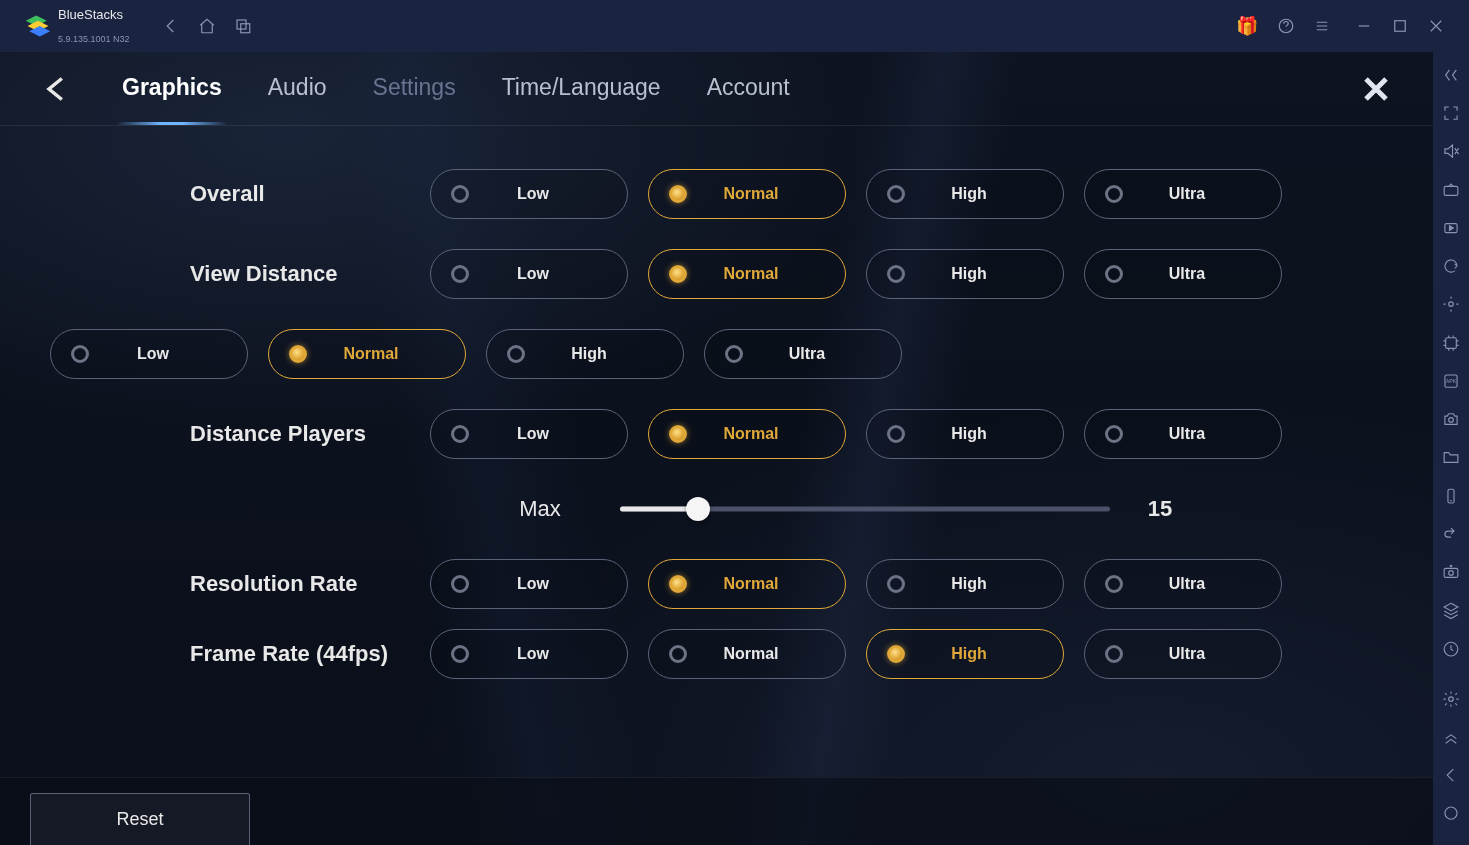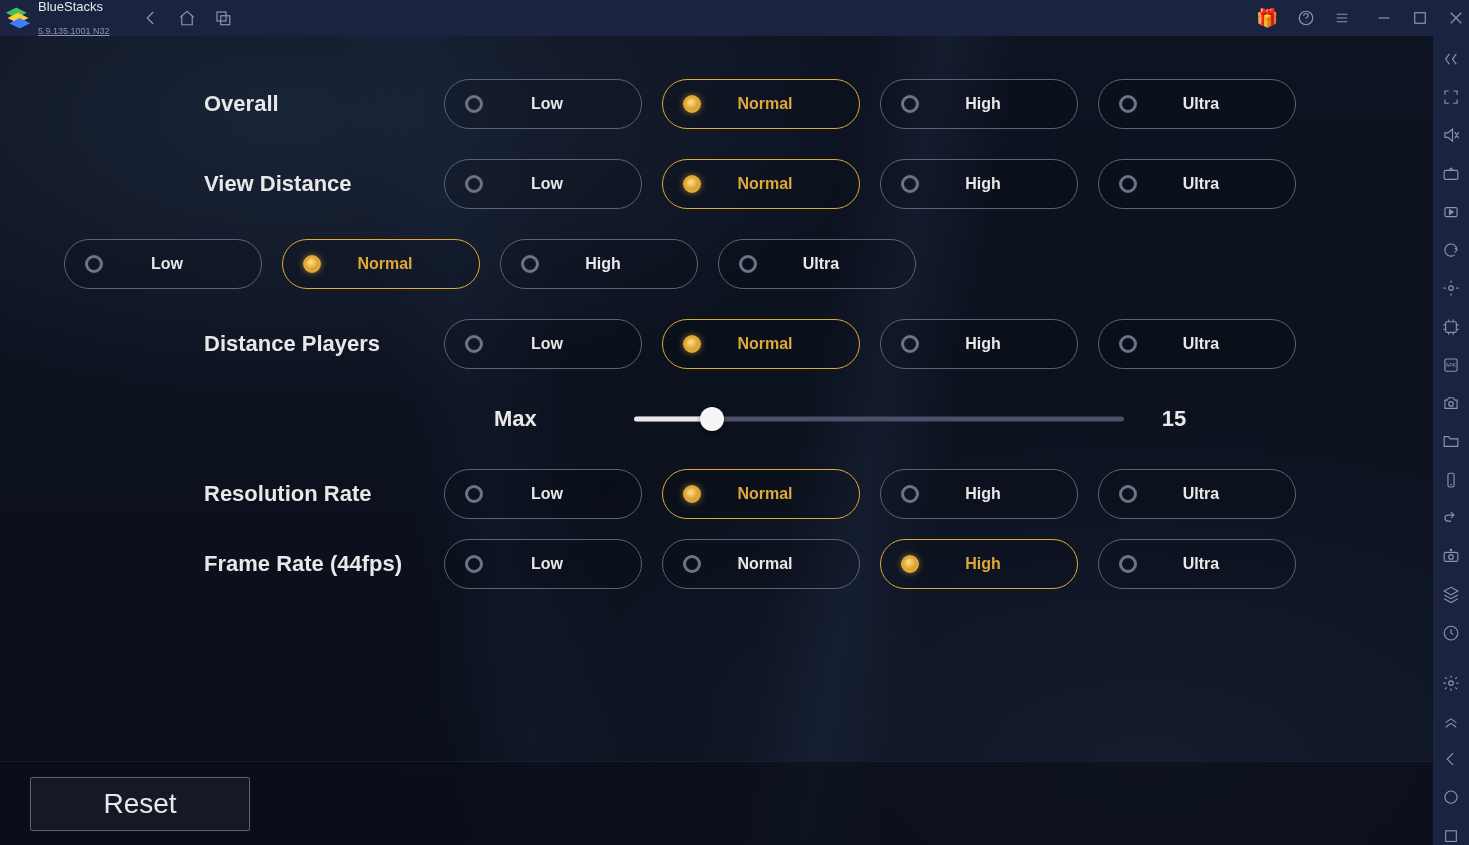--- a/index.html
+++ b/index.html
@@ -1,27 +1,27 @@
 <!DOCTYPE html>
 <html><head>
 <meta charset="utf-8">
 <style>
   * { margin: 0; padding: 0; box-sizing: border-box; }
   html, body { width: 1469px; height: 845px; overflow: hidden; font-family: "Segoe UI", Arial, sans-serif; background: #0a0f1a; color: #e8e8e8; }
   
   
   .titlebar {
-    height: 36px; background: #1a2340; display: flex; align-items: center; padding: 0 4px; position: relative;
+    height: 52px; background: #1a2340; display: flex; align-items: center; padding: 0 24px; position: relative;
   }
   .logo {
     width: 28px; height: 28px; position: relative; margin-right: 6px;
   }
   .logo svg { width: 100%; height: 100%; }
   .app-title { font-size: 13px; color: #e8e8e8; line-height: 1; }
-  .app-version { font-size: 9px; color: #8a94b3; line-height: 1; margin-top: 14px; text-decoration: underline; }
+  .app-version { font-size: 9px; color: #8a94b3; line-height: 1; margin-top: 14px; }
   .title-text { display: flex; flex-direction: column; }
   .tb-nav { display: flex; gap: 18px; margin-left: 32px; }
   .tb-icon { width: 18px; height: 18px; fill: none; stroke: #8a94b3; stroke-width: 1.6; cursor: pointer; }
   .tb-right { margin-left: auto; display: flex; align-items: center; gap: 18px; }
   .gift-icon { color: #ff3b3b; font-size: 18px; }
   .win-btns { display: flex; align-items: center; gap: 18px; margin-left: 6px; }
   
   
   .shell {
     display: flex; height: calc(845px - 36px);
@@ -55,21 +55,21 @@
   .tab.active::after {
     content: ""; position: absolute; left: -6px; right: -6px; bottom: -20px; height: 3px;
     background: linear-gradient(90deg, transparent, #6fb4ff 40%, #6fb4ff 60%, transparent);
     filter: blur(0.5px);
   }
   .tab.dim { color: #6a7490; }
   .close-btn { margin-left: auto; width: 34px; height: 34px; cursor: pointer; display: flex; align-items: center; justify-content: center; }
   .close-btn svg { width: 30px; height: 30px; stroke: #e0e4ee; stroke-width: 4; fill: none; }
   
   
-  .rows { padding: 28px 50px 0 64px; position: relative; z-index: 1; }
+  .rows { padding: 28px 50px 0 50px; position: relative; z-index: 1; }
   .row {
     display: flex; align-items: center; height: 80px;
   }
   .row.tight { height: 60px; justify-content: center; }
   .row-label {
     width: 380px; padding-left: 140px; font-size: 22px; color: #e8e8e8; font-weight: 600;
   }
   .options { display: flex; gap: 20px; flex: 1; }
   
   .opt {
@@ -94,21 +94,21 @@
     border-color: #e0a838;
     background: radial-gradient(circle at 40% 35%, #ffe08a 0%, #e0a838 60%, #b87f18 100%);
     box-shadow: 0 0 6px rgba(224,168,56,0.6);
   }
   .opt.selected .olabel { color: #e0a838; }
   
   
   .slider-row {
     display: flex; align-items: center; height: 70px; padding-left: 430px;
   }
-  .slider-label { font-size: 22px; font-weight: 700; width: 120px; }
+  .slider-label { font-size: 22px; font-weight: 400; width: 120px; text-align: center; }
   .slider {
     position: relative; width: 490px; height: 6px; margin: 0 20px;
   }
   .slider .track {
     position: absolute; left: 0; right: 0; top: 50%; transform: translateY(-50%);
     height: 5px; background: #4a5168; border-radius: 3px;
   }
   .slider .fill {
     position: absolute; left: 0; top: 50%; transform: translateY(-50%);
     height: 5px; background: #e8e8e8; border-radius: 3px; width: 16%;
@@ -122,21 +122,21 @@
   
   
   .footer {
     position: absolute; left: 0; right: 0; bottom: 0; height: 84px;
     background: rgba(10,14,24,0.7);
     display: flex; align-items: center; padding-left: 30px;
     border-top: 1px solid rgba(255,255,255,0.06);
   }
   .reset-btn {
     width: 220px; height: 54px; border: 1.5px solid #5a6378; background: rgba(30,36,50,0.5);
-    color: #e8e8e8; font-size: 28px; font-weight: 500; cursor: pointer;
+    color: #e8e8e8; font-size: 18px; font-weight: 500; cursor: pointer;
     border-radius: 2px;
   }
   
   
   .sidebar {
     width: 36px; background: #1a2340; display: flex; flex-direction: column; align-items: center;
     padding-top: 6px; gap: 12px;
   }
   .sb-icon {
     width: 22px; height: 22px; display: flex; align-items: center; justify-content: center;
@@ -196,20 +196,37 @@
       <svg class="tb-icon" viewBox="0 0 24 24">
           <path d="M5 5l14 14M19 5L5 19"></path>
         </svg>
     </div>
   </div>
 </div>
 
 <div class="shell">
   <div class="content">
 
+    <div class="tabs">
+      <div class="back-btn">
+        <svg viewBox="0 0 24 24">
+            <path d="M17 3 L6 12 L17 21"></path>
+          </svg>
+      </div>
+      <div class="tab active">Graphics</div>
+        <div class="tab">Audio</div>
+        <div class="tab dim">Settings</div>
+        <div class="tab">Time/Language</div>
+        <div class="tab">Account</div>
+      <div class="close-btn">
+        <svg viewBox="0 0 24 24">
+            <path d="M4 4 L20 20 M20 4 L4 20"></path>
+          </svg>
+      </div>
+    </div>
 
     <div class="rows" id="rows-container">
         <div class="row">
           <div class="row-label">Overall</div>
           <div class="options">
             <div class="opt">
               <div class="radio"></div>
               <div class="olabel">Low</div>
             </div>
             <div class="opt selected">

